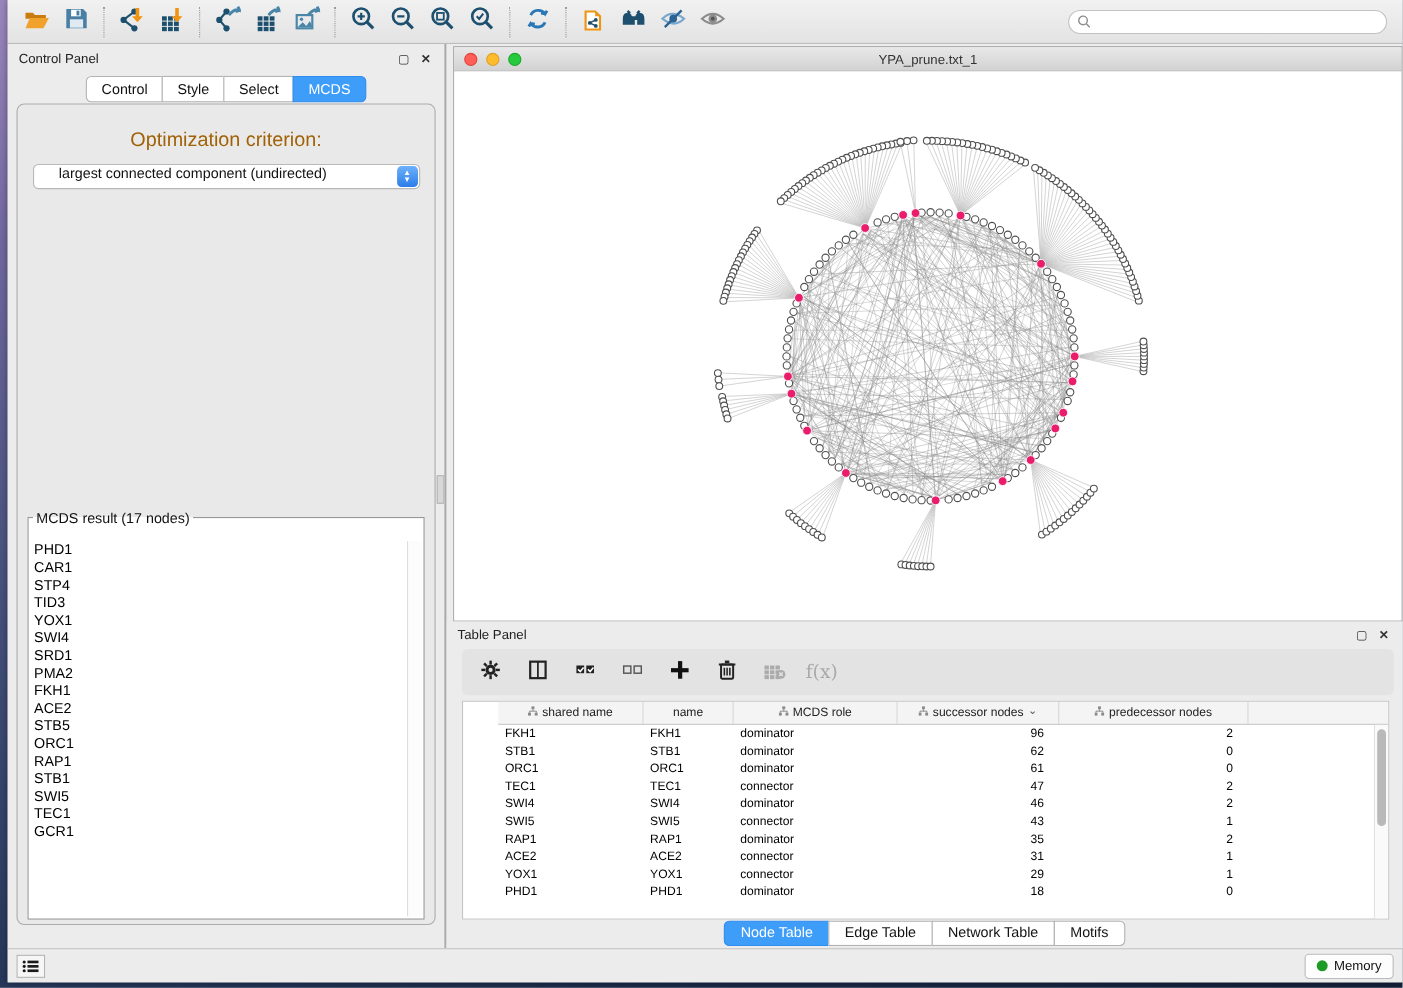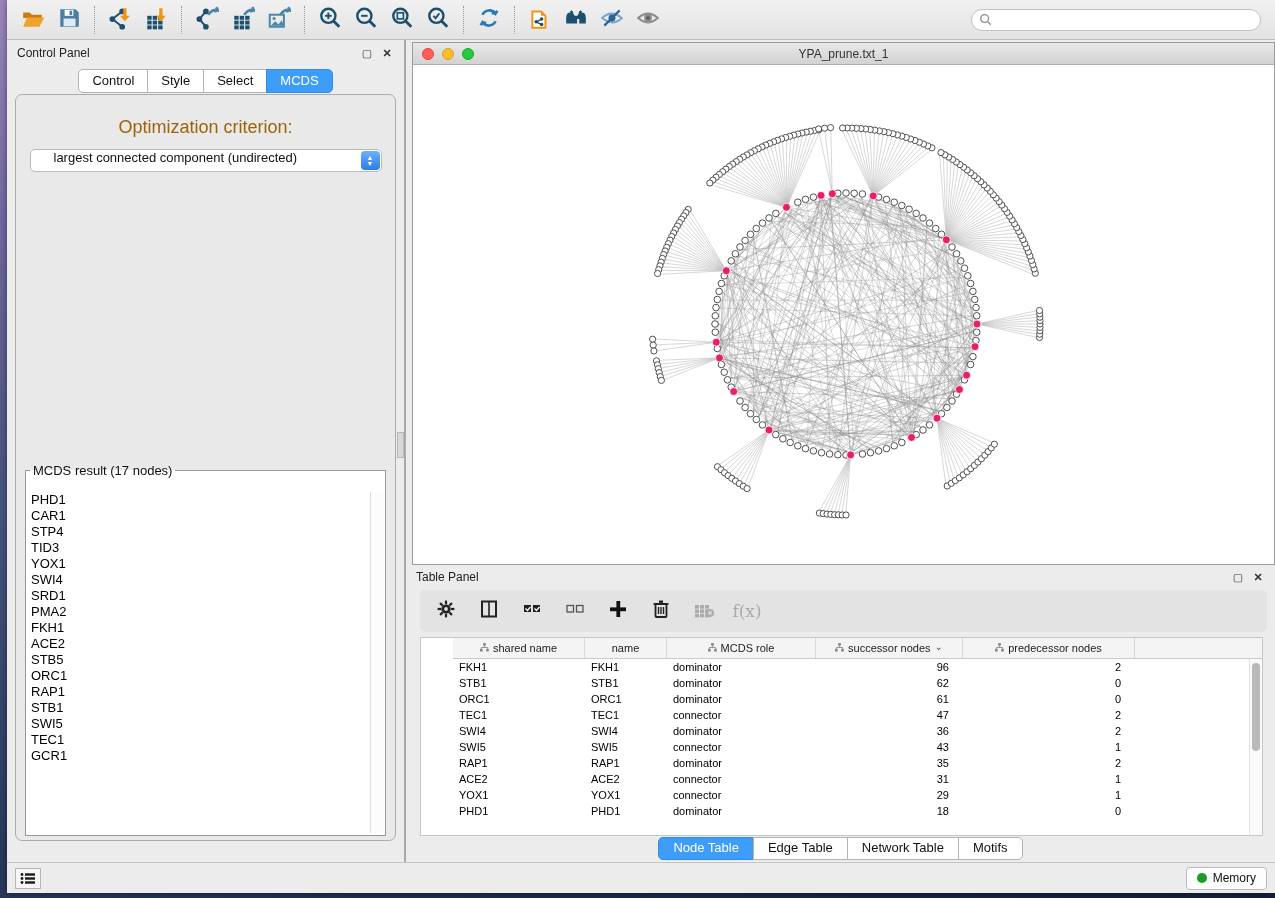--- a/index.html
+++ b/index.html
@@ -1255,21 +1255,21 @@
                 <div class="td left" style="width: 132px;">TEC1</div>
                 <div class="td left" style="width: 82px;">TEC1</div>
                 <div class="td left" style="width: 149px;">connector</div>
                 <div class="td right" style="width: 147px;">47</div>
                 <div class="td right" style="width: 172px;">2</div>
               </div>
               <div class="trow">
                 <div class="td left" style="width: 132px;">SWI4</div>
                 <div class="td left" style="width: 82px;">SWI4</div>
                 <div class="td left" style="width: 149px;">dominator</div>
-                <div class="td right" style="width: 147px;">36</div>
+                <div class="td right" style="width: 147px;">46</div>
                 <div class="td right" style="width: 172px;">2</div>
               </div>
               <div class="trow">
                 <div class="td left" style="width: 132px;">SWI5</div>
                 <div class="td left" style="width: 82px;">SWI5</div>
                 <div class="td left" style="width: 149px;">connector</div>
                 <div class="td right" style="width: 147px;">43</div>
                 <div class="td right" style="width: 172px;">1</div>
               </div>
               <div class="trow">

